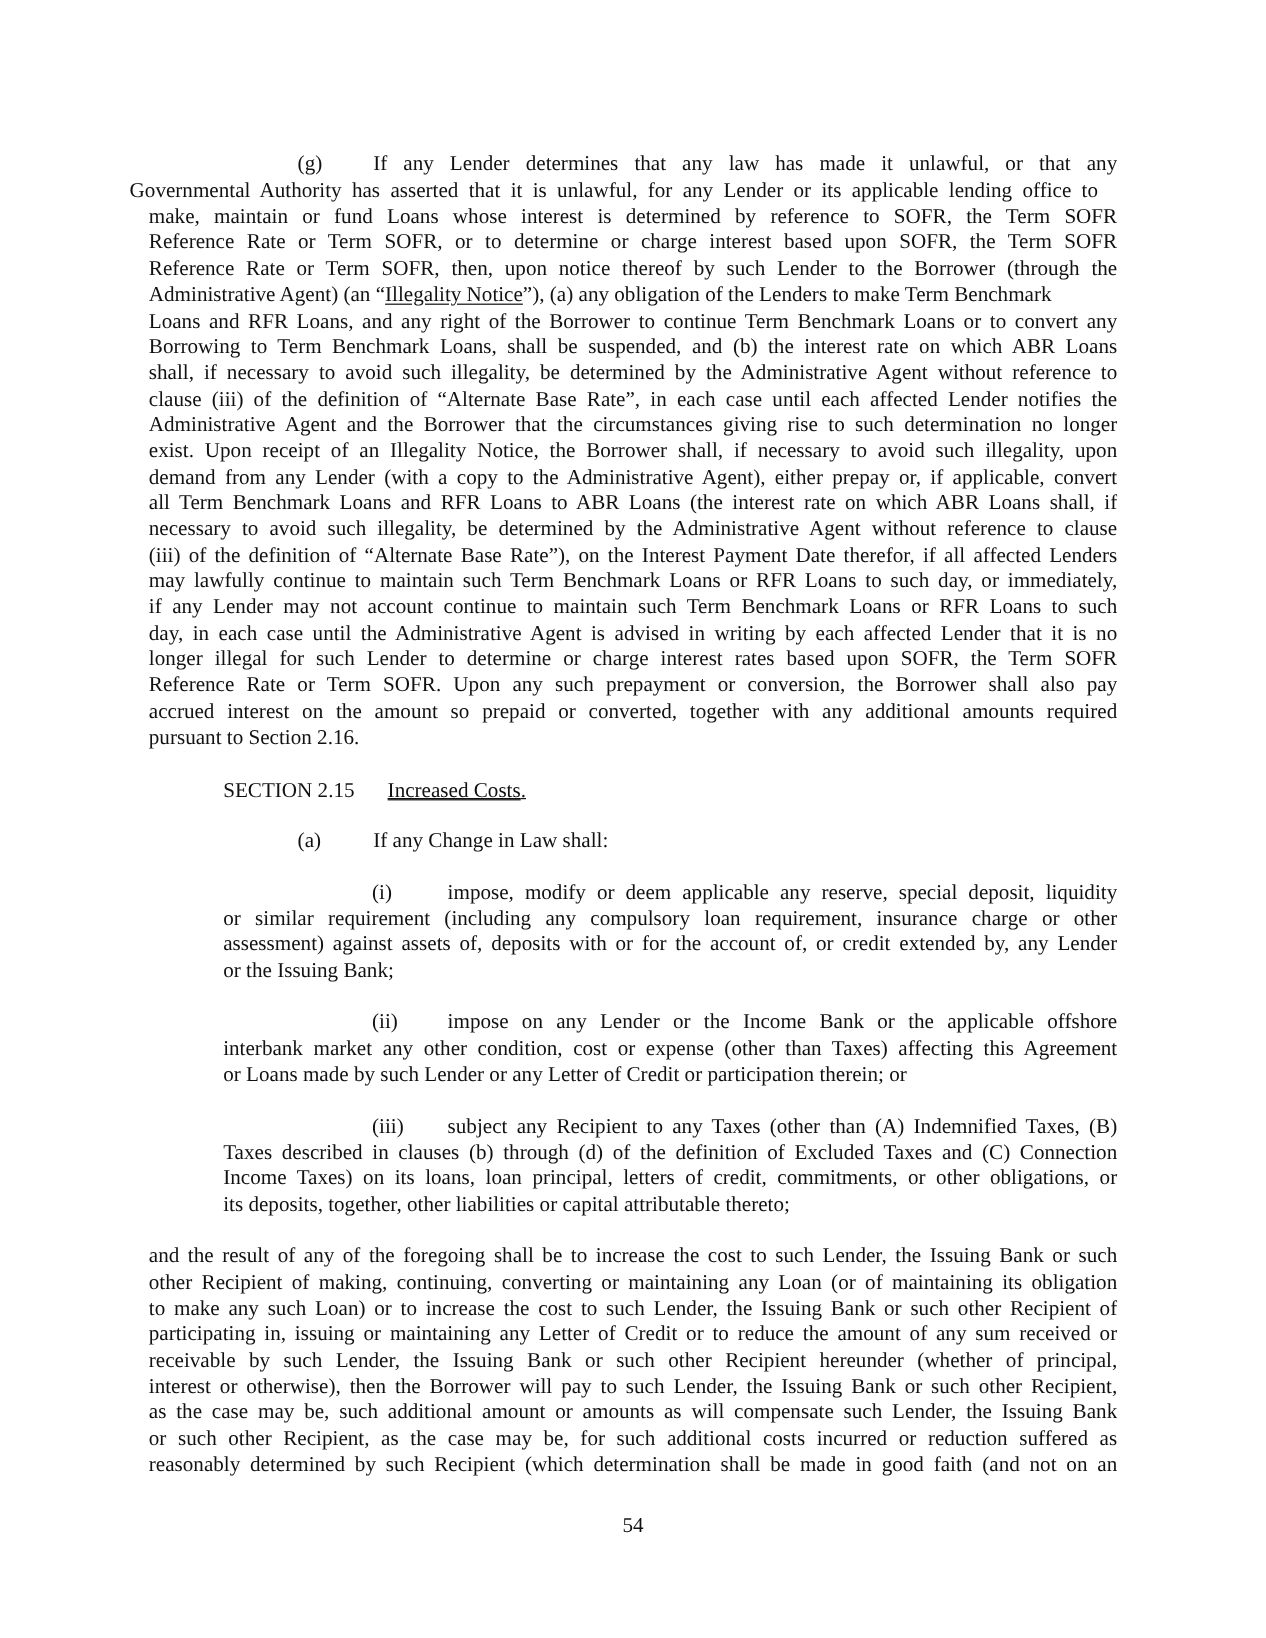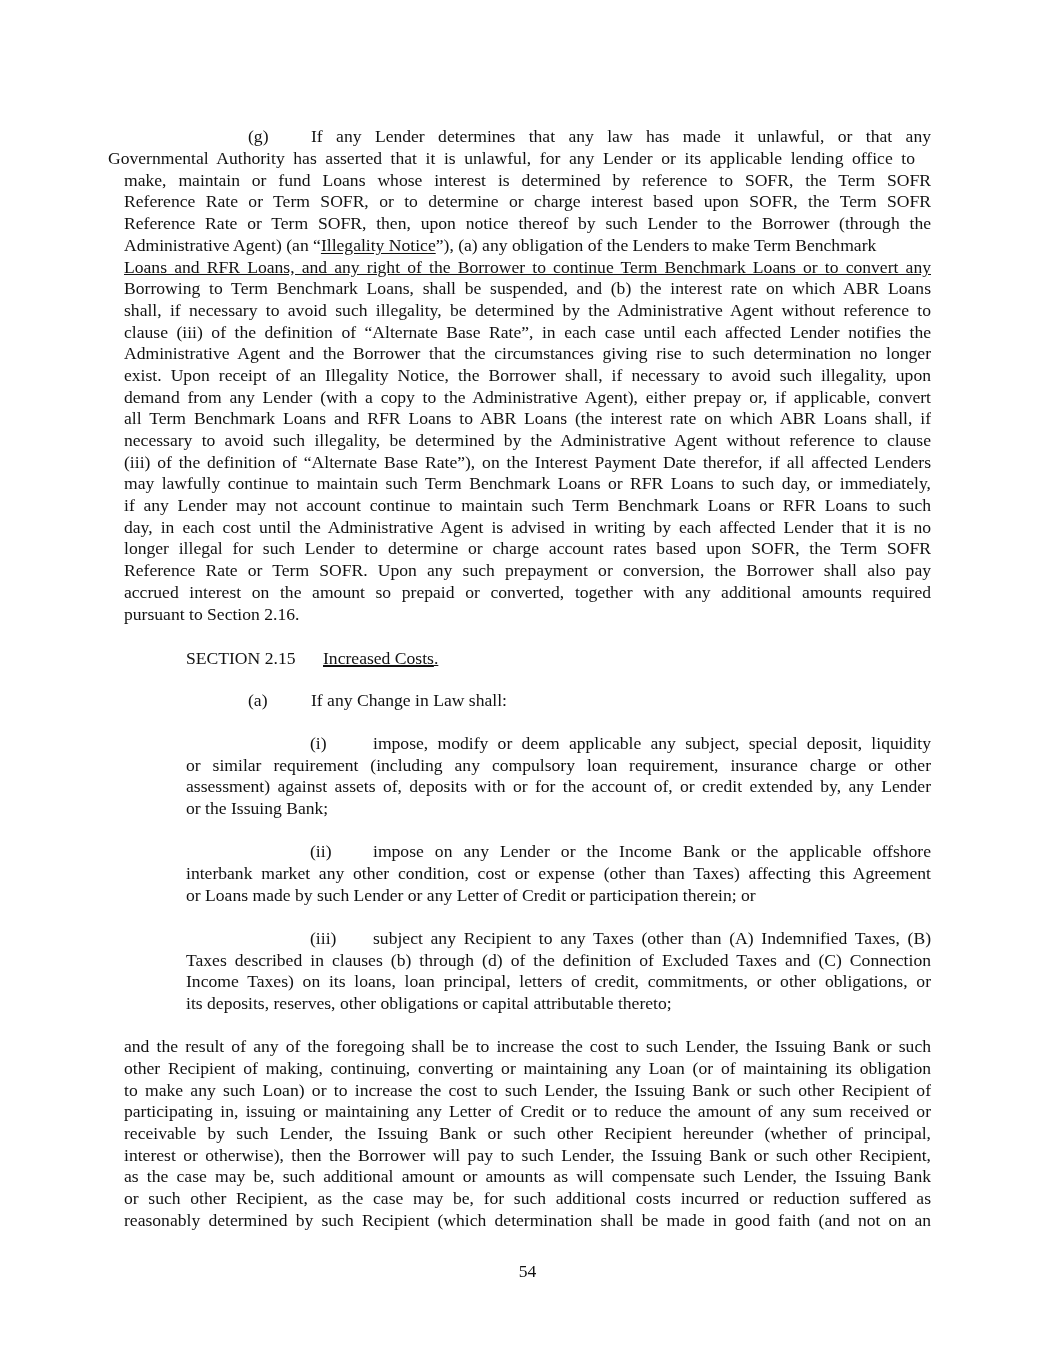--- a/index.html
+++ b/index.html
@@ -27,70 +27,70 @@
 
     <div class="line just" style="left:108px; top:148px; width:807px;">Governmental Authority has asserted that it is unlawful, for any Lender or its applicable lending office to</div>
     <div class="line just" style="left:124px; top:170px; width:807px;">make, maintain or fund Loans whose interest is determined by reference to SOFR, the Term SOFR</div>
     <div class="line just" style="left:124px; top:191px; width:807px;">Reference Rate or Term SOFR, or to determine or charge interest based upon SOFR, the Term SOFR</div>
     <div class="line just" style="left:124px; top:213px; width:807px;">Reference Rate or Term SOFR, then, upon notice thereof by such Lender to the Borrower (through the</div>
 
     <div class="line" style="left:124px; top:235px; width:807px; display:flex; justify-content:space-between;">
       <span style="white-space:pre;"><span>Administrative Agent) (an “</span><span class="u">Illegality Notice</span><span>”), (a) any obligation of the Lenders to make Term Benchmark</span></span>
     </div>
 
-    <div class="line just" style="left:124px; top:257px; width:807px;text-decoration:underline;">Loans and RFR Loans, and any right of the Borrower to continue Term Benchmark Loans or to convert any</div>
+    <div class="line just" style="left:124px; top:257px; width:807px;">Loans and RFR Loans, and any right of the Borrower to continue Term Benchmark Loans or to convert any</div>
     <div class="line just" style="left:124px; top:278px; width:807px;">Borrowing to Term Benchmark Loans, shall be suspended, and (b) the interest rate on which ABR Loans</div>
     <div class="line just" style="left:124px; top:300px; width:807px;">shall, if necessary to avoid such illegality, be determined by the Administrative Agent without reference to</div>
     <div class="line just" style="left:124px; top:322px; width:807px;">clause (iii) of the definition of “Alternate Base Rate”, in each case until each affected Lender notifies the</div>
     <div class="line just" style="left:124px; top:343px; width:807px;">Administrative Agent and the Borrower that the circumstances giving rise to such determination no longer</div>
     <div class="line just" style="left:124px; top:365px; width:807px;">exist.  Upon receipt of an Illegality Notice, the Borrower shall, if necessary to avoid such illegality, upon</div>
     <div class="line just" style="left:124px; top:387px; width:807px;">demand from any Lender (with a copy to the Administrative Agent), either prepay or, if applicable, convert</div>
     <div class="line just" style="left:124px; top:408px; width:807px;">all Term Benchmark Loans and RFR Loans to ABR Loans (the interest rate on which ABR Loans shall, if</div>
     <div class="line just" style="left:124px; top:430px; width:807px;">necessary to avoid such illegality, be determined by the Administrative Agent without reference to clause</div>
     <div class="line just" style="left:124px; top:452px; width:807px;">(iii) of the definition of “Alternate Base Rate”), on the Interest Payment Date therefor, if all affected Lenders</div>
     <div class="line just" style="left:124px; top:473px; width:807px;">may lawfully continue to maintain such Term Benchmark Loans or RFR Loans to such day, or immediately,</div>
     <div class="line just" style="left:124px; top:495px; width:807px;">if any Lender may not account continue to maintain such Term Benchmark Loans or RFR Loans to such</div>
-    <div class="line just" style="left:124px; top:517px; width:807px;">day, in each cost until the Administrative Agent is advised in writing by each affected Lender that it is no</div>
-    <div class="line just" style="left:124px; top:538px; width:807px;">longer illegal for such Lender to determine or charge account rates based upon SOFR, the Term SOFR</div>
+    <div class="line just" style="left:124px; top:517px; width:807px;">day, in each case until the Administrative Agent is advised in writing by each affected Lender that it is no</div>
+    <div class="line just" style="left:124px; top:538px; width:807px;">longer illegal for such Lender to determine or charge interest rates based upon SOFR, the Term SOFR</div>
     <div class="line just" style="left:124px; top:560px; width:807px;">Reference Rate or Term SOFR.  Upon any such prepayment or conversion, the Borrower shall also pay</div>
     <div class="line just" style="left:124px; top:582px; width:807px;">accrued interest on the amount so prepaid or converted, together with any additional amounts required</div>
     <div class="line" style="left:124px; top:604px;">pursuant to Section 2.16.</div>
   </div>
 
   <div>
     <div class="line" style="left:186px; top:648px;">SECTION 2.15</div>
     <div class="line" style="left:323px; top:648px;text-decoration:underline;"><span class="u">Increased Costs</span><span>.</span></div>
   </div>
 
   <div>
     <div class="line" style="left:248px; top:690px;">(a)</div>
     <div class="line" style="left:311px; top:690px;">If any Change in Law shall:</div>
   </div>
 
   <div>
     <div class="line" style="left:310px; top:733px;">(i)</div>
-    <div class="line just" style="left:373px; top:733px; width:558px;">impose, modify or deem applicable any subject, special deposit, liquidity</div>
+    <div class="line just" style="left:373px; top:733px; width:558px;">impose, modify or deem applicable any reserve, special deposit, liquidity</div>
     <div class="line just" style="left:186px; top:755px; width:745px;">or similar requirement (including any compulsory loan requirement, insurance charge or other</div>
     <div class="line just" style="left:186px; top:776px; width:745px;">assessment) against assets of, deposits with or for the account of, or credit extended by, any Lender</div>
     <div class="line" style="left:186px; top:798px;">or the Issuing Bank;</div>
   </div>
 
   <div>
     <div class="line" style="left:310px; top:841px;">(ii)</div>
     <div class="line just" style="left:373px; top:841px; width:558px;">impose on any Lender or the Income Bank or the applicable offshore</div>
     <div class="line just" style="left:186px; top:863px; width:745px;">interbank market any other condition, cost or expense (other than Taxes) affecting this Agreement</div>
     <div class="line" style="left:186px; top:885px;">or Loans made by such Lender or any Letter of Credit or participation therein; or</div>
   </div>
 
   <div>
     <div class="line" style="left:310px; top:928px;">(iii)</div>
     <div class="line just" style="left:373px; top:928px; width:558px;">subject any Recipient to any Taxes (other than (A) Indemnified Taxes, (B)</div>
     <div class="line just" style="left:186px; top:950px; width:745px;">Taxes described in clauses (b) through (d) of the definition of Excluded Taxes and (C) Connection</div>
     <div class="line just" style="left:186px; top:971px; width:745px;">Income Taxes) on its loans, loan principal, letters of credit, commitments, or other obligations, or</div>
-    <div class="line" style="left:186px; top:993px;">its deposits, reserves, other obligations or capital attributable thereto;</div>
+    <div class="line" style="left:186px; top:993px;">its deposits, together, other liabilities or capital attributable thereto;</div>
   </div>
 
   <div>
     <div class="line just" style="left:124px; top:1036px; width:807px;">and the result of any of the foregoing shall be to increase the cost to such Lender, the Issuing Bank or such</div>
     <div class="line just" style="left:124px; top:1058px; width:807px;">other Recipient of making, continuing, converting or maintaining any Loan (or of maintaining its obligation</div>
     <div class="line just" style="left:124px; top:1080px; width:807px;">to make any such Loan) or to increase the cost to such Lender, the Issuing Bank or such other Recipient of</div>
     <div class="line just" style="left:124px; top:1101px; width:807px;">participating in, issuing or maintaining any Letter of Credit or to reduce the amount of any sum received or</div>
     <div class="line just" style="left:124px; top:1123px; width:807px;">receivable by such Lender, the Issuing Bank or such other Recipient hereunder (whether of principal,</div>
     <div class="line just" style="left:124px; top:1145px; width:807px;">interest or otherwise), then the Borrower will pay to such Lender, the Issuing Bank or such other Recipient,</div>
     <div class="line just" style="left:124px; top:1166px; width:807px;">as the case may be, such additional amount or amounts as will compensate such Lender, the Issuing Bank</div>

